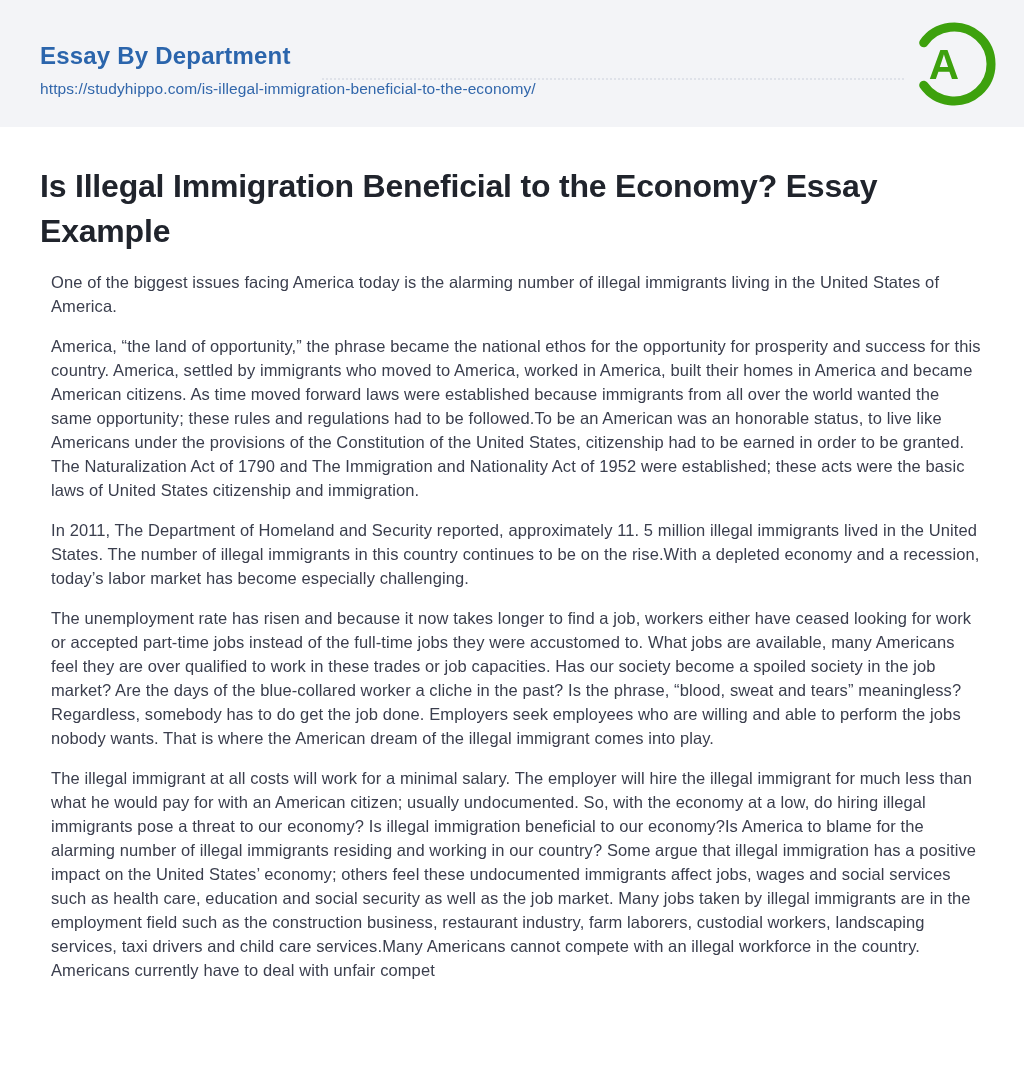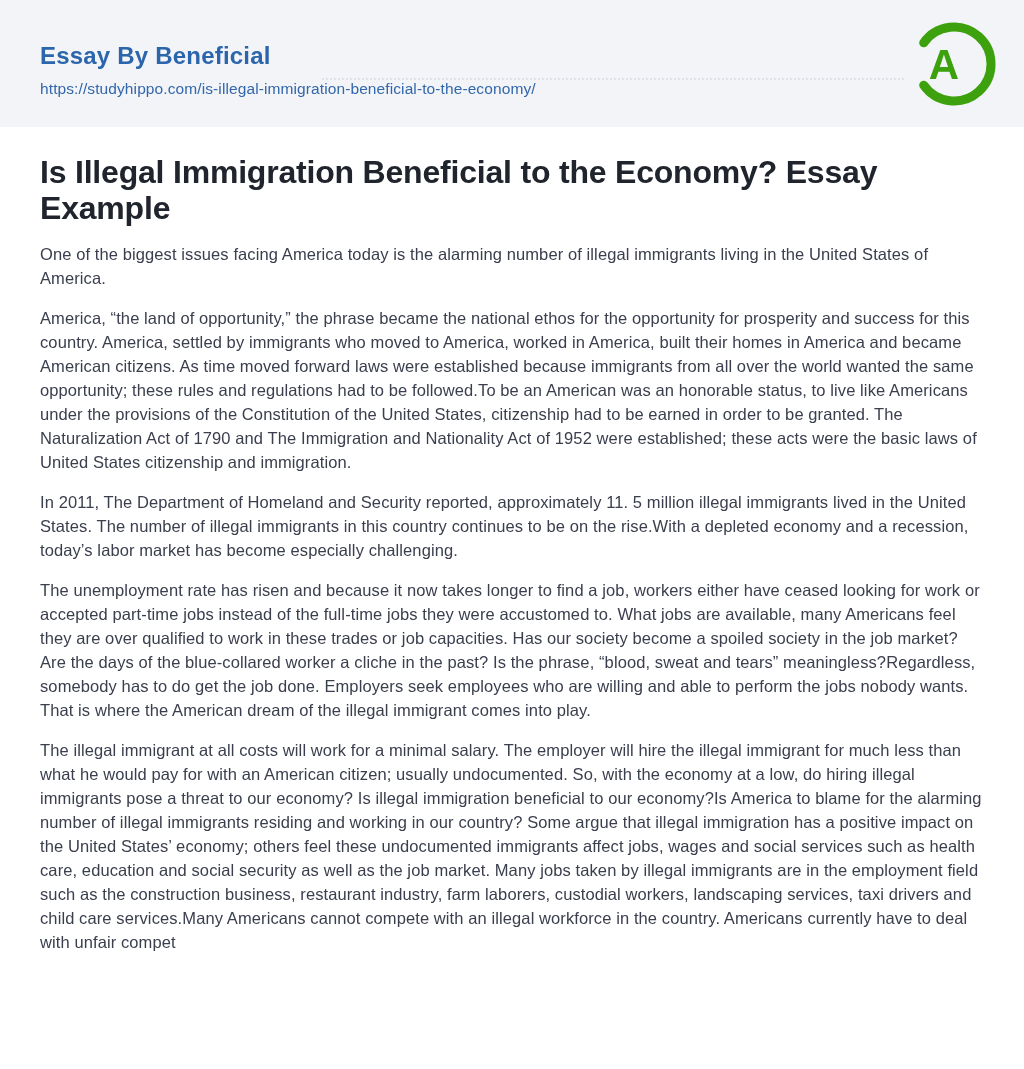--- a/index.html
+++ b/index.html
@@ -41,38 +41,38 @@
     letter-spacing:0.1px;
   }
   .logo-wrap{
     position:absolute;top:21px;right:27px;
     width:86px;height:86px;
   }
   .essay-main{
     padding:21px 40px 0 40px;
   }
   .essay-title{
-    font-size:32px;line-height:36px;font-weight:700;
+    font-size:32px;line-height:45px;font-weight:700;
     color:var(--title-color);
     letter-spacing:-0.2px;
-    margin:6px 0 16px 0;
+    margin:16px 0 16px 0;
     max-width:944px;
   }
   .essay-body p{
     font-size:16.5px;line-height:24px;
     color:var(--body-text-color);
-    margin:0 0 16px 0;
+    margin:0 0 16px 11px;
     letter-spacing:0.1px;
   }
 </style>
 </head>
 <body>
 
 <header class="page-header">
-  <div class="brand-title">Essay By Beneficial</div>
+  <div class="brand-title">Essay By Department</div>
   <div class="dotted-divider"></div>
   <a class="source-url" href="#">https://studyhippo.com/is-illegal-immigration-beneficial-to-the-economy/</a>
   <div class="logo-wrap">
     <svg width="86" height="86" viewBox="0 0 86 86">
       <path d="M 12.7 21.8 A 37 37 0 1 1 12.7 64.2" fill="none" stroke="#3da10d" stroke-width="9" stroke-linecap="round"></path>
       <text x="33" y="58" text-anchor="middle" font-family="Liberation Sans, DejaVu Sans, sans-serif" font-size="42" font-weight="bold" fill="#3da10d">A</text>
     </svg>
   </div>
 </header>
 

